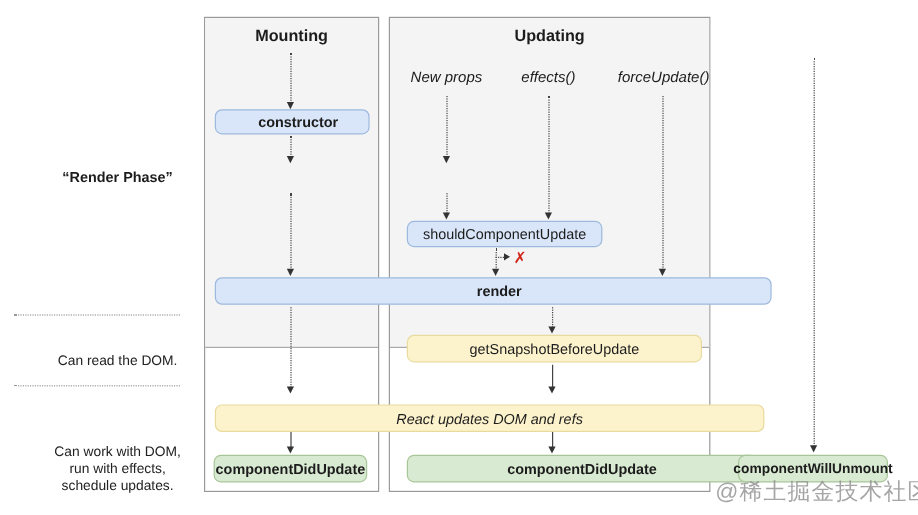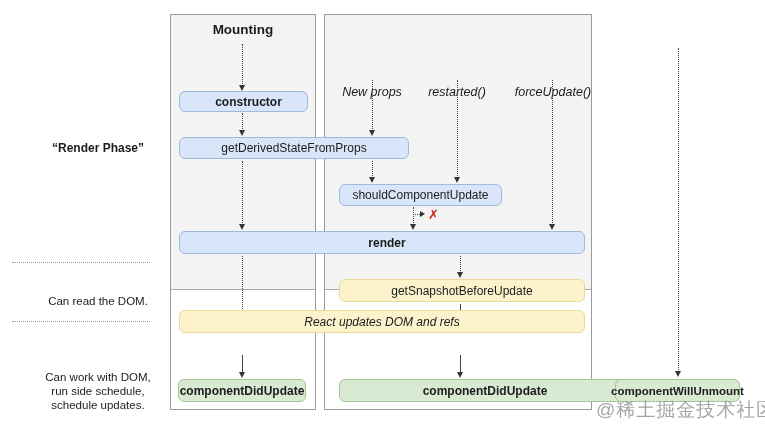--- a/index.html
+++ b/index.html
@@ -17,21 +17,21 @@
   
   .phase-block{position:absolute;left:0;width:164px;text-align:center;margin-left:16px;}
   .phase-title{font-weight:bold;font-size:12px;}
   .phase-desc{font-size:11.5px;line-height:14px;color:#222;}
   .phase-divider{position:absolute;left:12px;width:138px;border-top:1px dotted #999;height:0;}
   
   .col{position:absolute;top:14px;height:396px;border:1.5px solid var(--column-border);background:#fff;box-sizing:border-box;}
   .col-top{position:absolute;left:0;top:0;width:100%;height:274px;background:var(--column-bg-top);border-bottom:1px solid #aaa;}
   .col-header{position:absolute;top:7px;left:0;width:100%;text-align:center;font-weight:bold;font-size:13.5px;}
   
-  .trigger{position:absolute;font-style:italic;font-size:12.5px;white-space:nowrap;transform:translateX(-50%);margin-top:28px;}
+  .trigger{position:absolute;font-style:italic;font-size:12.5px;white-space:nowrap;transform:translateX(-50%);}
   
   .lbox{position:absolute;box-sizing:border-box;border-radius:6px;border:1px solid;
         display:flex;align-items:center;justify-content:center;font-size:12px;white-space:nowrap;}
   .b-blue{background:var(--box-blue);border-color:var(--box-blue-border);}
   .b-yellow{background:var(--box-yellow);border-color:var(--box-yellow-border);}
   .b-green{background:var(--box-green);border-color:var(--box-green-border);font-weight:bold;}
   .bold{font-weight:bold;padding-left:10px;} .italic{font-style:italic;}
   
   .vline{position:absolute;width:0;border-left:1px dotted var(--line-color);}
   .vline.solid{border-left-style:solid;}
@@ -54,34 +54,35 @@
   <div class="phase-divider" style="top:262px"></div>
 
   <div class="phase-block phase-desc" style="top:294px">
     <div>Can read the DOM.</div>
   </div>
 
   <div class="phase-divider" style="top:321px"></div>
 
   <div class="phase-block phase-desc" style="top:370px">
     <div>Can work with DOM,</div>
-    <div>run side schedule,</div>
+    <div>run with effects,</div>
     <div>schedule updates.</div>
   </div>
 
   <div class="col" style="left:170px;width:146px">
     <div class="col-top"></div>
     <div class="col-header">Mounting</div>
   </div>
   <div class="col" style="left:324px;width:268px">
     <div class="col-top"></div>
+    <div class="col-header">Updating</div>
   </div>
 
   <div class="trigger" style="left:372px;top:57px">New props</div>
-  <div class="trigger" style="left:457px;top:57px">restarted()</div>
+  <div class="trigger" style="left:457px;top:57px">effects()</div>
   <div class="trigger" style="left:553px;top:57px">forceUpdate()</div>
 
   <div class="vline" style="left:242px;top:44px;height:42px"></div>
   <div class="arr-down" style="left:238.5px;top:85px"></div>
   <div class="vline" style="left:242px;top:113px;height:18px"></div>
   <div class="arr-down" style="left:238.5px;top:130px"></div>
   <div class="vline" style="left:242px;top:161px;height:64px"></div>
   <div class="arr-down" style="left:238.5px;top:224px"></div>
   <div class="vline" style="left:242px;top:256px;height:67px"></div>
   <div class="arr-down" style="left:238.5px;top:322px"></div>
@@ -107,23 +108,22 @@
   <div class="arr-down" style="left:456.5px;top:272px"></div>
   <div class="vline solid" style="left:460px;top:304px;height:19px"></div>
   <div class="arr-down" style="left:456.5px;top:322px"></div>
   <div class="vline solid" style="left:460px;top:355px;height:18px"></div>
   <div class="arr-down" style="left:456.5px;top:372px"></div>
 
   <div class="vline" style="left:678px;top:48px;height:324px"></div>
   <div class="arr-down" style="left:674.5px;top:371px"></div>
 
   <div class="lbox b-blue bold" style="left:179px;top:91px;width:129px;height:21px">constructor</div>
-  <div class="lbox b-blue" style="left:179px;top:137px;width:230px;height:22px">getDerivedStateFromProps</div>
   <div class="lbox b-blue" style="left:339px;top:184px;width:163px;height:22px">shouldComponentUpdate</div>
-  <div class="lbox b-blue bold" style="left:179px;top:231px;width:406px;height:23px">render</div>
+  <div class="lbox b-blue bold" style="left:179px;top:231px;width:464px;height:23px">render</div>
   <div class="lbox b-yellow" style="left:339px;top:279px;width:246px;height:23px">getSnapshotBeforeUpdate</div>
-  <div class="lbox b-yellow italic" style="left:179px;top:310px;width:406px;height:23px">React updates DOM and refs</div>
+  <div class="lbox b-yellow italic" style="left:179px;top:337px;width:458px;height:23px">React updates DOM and refs</div>
   <div class="lbox b-green" style="left:178px;top:379px;width:128px;height:23px">componentDidUpdate</div>
   <div class="lbox b-green" style="left:339px;top:379px;width:292px;height:23px">componentDidUpdate</div>
   <div class="lbox b-green" style="left:615px;top:379px;width:125px;height:23px;font-size:11.5px">componentWillUnmount</div>
 
   <div class="watermark">@稀土掘金技术社区</div>
 </div>
 
 </body></html>

